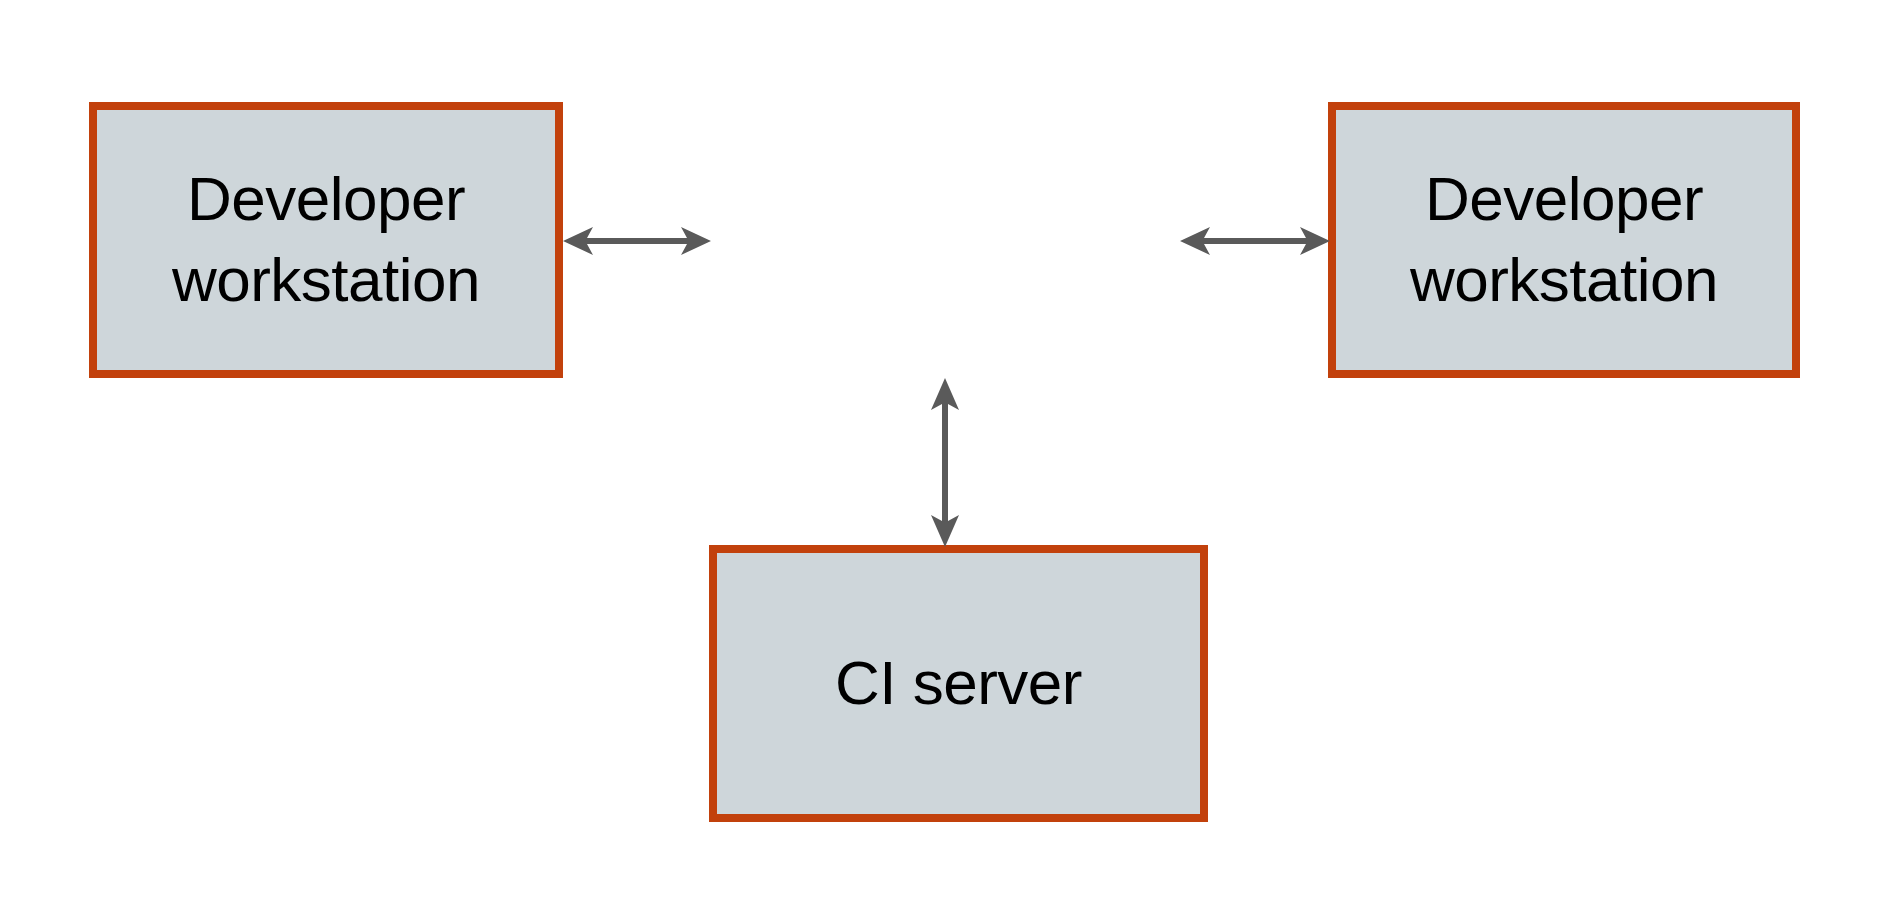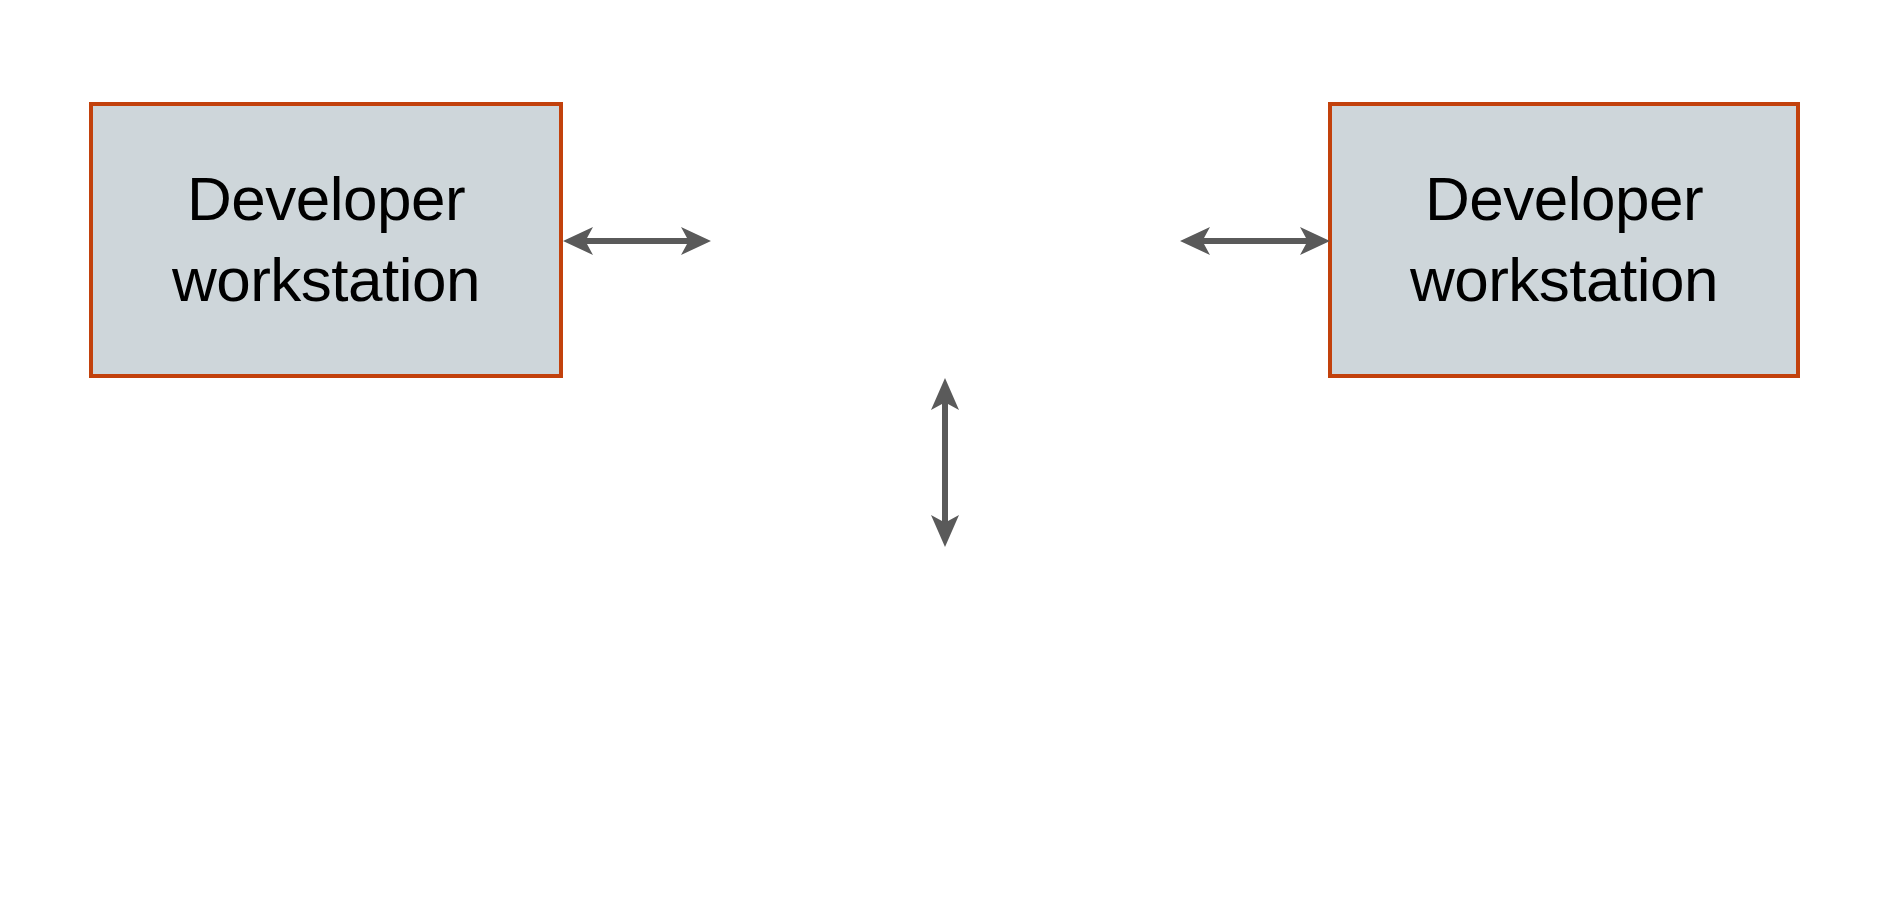--- a/index.html
+++ b/index.html
@@ -16,21 +16,21 @@
   #canvas {
     position: relative;
     width: 1900px;
     height: 922px;
     background: #ffffff;
   }
   .node {
     position: absolute;
     box-sizing: border-box;
     background: #ced6da;
-    border: 4px solid #c2410c;
+    border: 8px solid #c2410c;
     display: flex;
     align-items: center;
     justify-content: center;
     text-align: center;
   }
   .node-label {
     font-size: 62px;
     line-height: 1.30;
     color: #000000;
     letter-spacing: -0.5px;
@@ -60,20 +60,23 @@
     <span class="node-label">Developer
 workstation</span>
   </div>
 
 
   <div class="node" id="node-dev-right">
     <span class="node-label">Developer
 workstation</span>
   </div>
 
+  <div class="node" id="node-ci">
+    <span class="node-label">CI server</span>
+  </div>
 
   <svg class="edge" id="edge-left" viewBox="0 0 148 46">
     <g fill="#5a5a5a">
       <path d="M0 23 L30 9 L24 20 L124 20 L118 9 L148 23 L118 37 L124 26 L24 26 L30 37 Z"></path>
     </g>
   </svg>
 
   <svg class="edge" id="edge-right" viewBox="0 0 150 46">
     <g fill="#5a5a5a">
       <path d="M0 23 L30 9 L24 20 L126 20 L120 9 L150 23 L120 37 L126 26 L24 26 L30 37 Z"></path>

